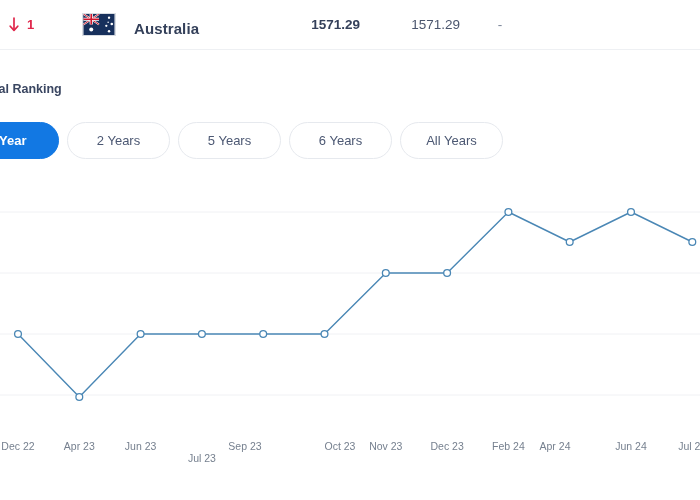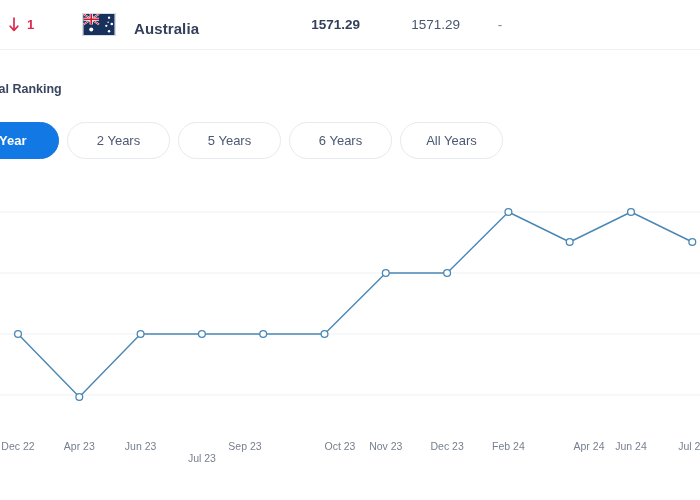--- a/index.html
+++ b/index.html
@@ -188,18 +188,18 @@
   <div class="xaxis" id="xaxis">
       <div class="xtick" style="left: 18px;">Dec 22</div>
       <div class="xtick" style="left: 79.3px;">Apr 23</div>
       <div class="xtick" style="left: 140.6px;">Jun 23</div>
       <div class="xtick" style="left: 201.9px; margin-top: 12px;">Jul 23</div>
       <div class="xtick" style="left: 245px;">Sep 23</div>
       <div class="xtick" style="left: 340px;">Oct 23</div>
       <div class="xtick" style="left: 385.8px;">Nov 23</div>
       <div class="xtick" style="left: 447.1px;">Dec 23</div>
       <div class="xtick" style="left: 508.4px;">Feb 24</div>
-      <div class="xtick" style="left: 589px;">Apr 24</div>
+      <div class="xtick" style="left: 555px;">Apr 24</div>
       <div class="xtick" style="left: 631px;">Jun 24</div>
       <div class="xtick" style="left: 692.3px;">Jul 24</div>
     </div>
 
 </div>
 
 </body></html>

